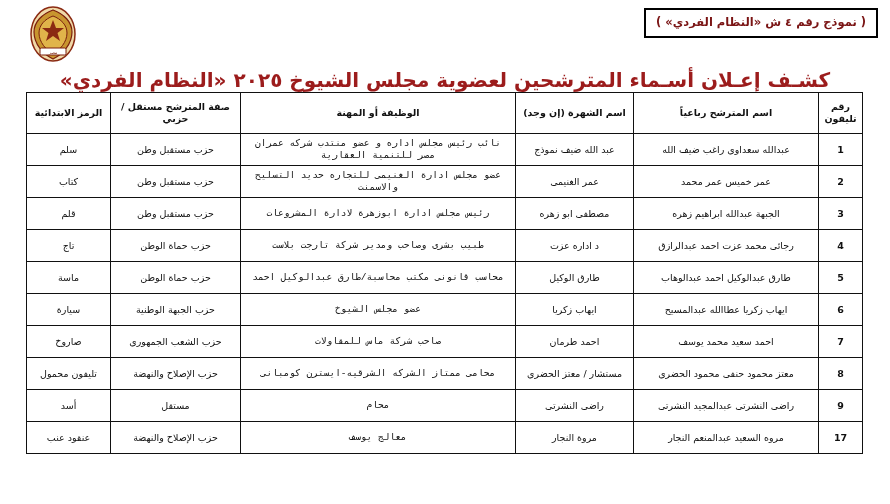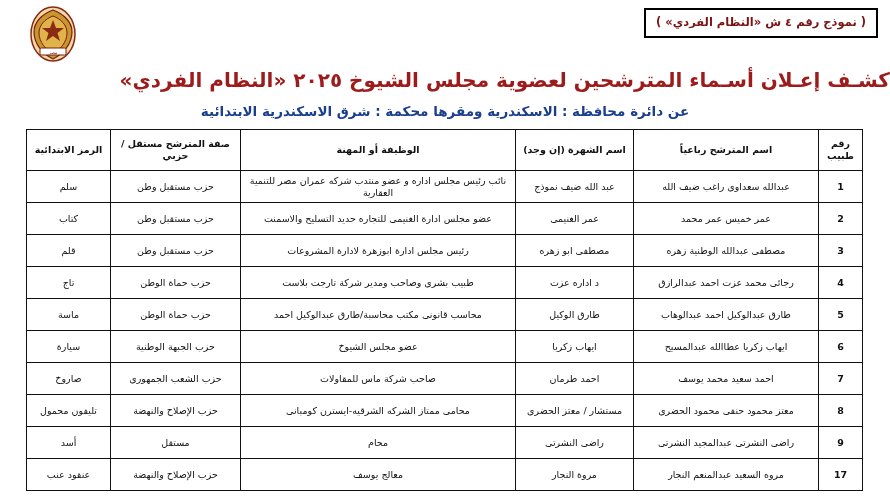--- a/index.html
+++ b/index.html
@@ -52,21 +52,21 @@
     position: absolute;
     top: 4px;
     left: 26px;
     width: 54px;
     height: 60px;
   }
   .emblem svg { display:block; }
 
   
   .title-main {
-    text-align: right;
+    text-align: center;
     font-size: 20px;
     font-weight: bold;
     color: #9c1c1c;
     margin-top: 6px;
     letter-spacing: 0;
   }
   .title-sub {
     text-align: center;
     font-size: 13.5px;
     font-weight: bold;
@@ -108,21 +108,21 @@
   
   col.c-num    { width: 44px; }
   col.c-name   { width: 185px; }
   col.c-fame   { width: 118px; }
   col.c-job    { width: 275px; }
   col.c-party  { width: 130px; }
   col.c-symbol { width: 84px; }
 
   td.num { font-weight: bold; font-size: 10.5px; }
   td.name { font-size: 9.5px; }
-  td.job { font-size: 9px; }
+  td.job { font-size: 9px; font-family: Liberation Mono, monospace; }
 </style>
 </head>
 <body>
 
 <div class="page">
 
   <div class="header-row">
 
     <div class="stamp-box">
       <div class="stamp-line">( نموذج رقم ٤ ش «النظام الفردي» )</div>
@@ -134,35 +134,34 @@
         <path d="M27 6 C16 10 8 18 8 28 C8 40 17 50 27 55 C37 50 46 40 46 28 C46 18 38 10 27 6 Z" fill="#c8952f" stroke="#7a1f0d" stroke-width="1.2"></path>
         <path d="M27 12 C19 15 13 21 13 29 C13 38 20 46 27 50 C34 46 41 38 41 29 C41 21 35 15 27 12 Z" fill="#e0b44a" stroke="#7a1f0d" stroke-width="1"></path>
         <path d="M27 16 L30 24 L38 24 L31.5 29 L34 37 L27 32 L20 37 L22.5 29 L16 24 L24 24 Z" fill="#8a2a12"></path>
         <rect x="14" y="44" width="26" height="7" rx="1.5" fill="#fff" stroke="#7a1f0d" stroke-width="1"></rect>
         <text x="27" y="49.8" font-size="4.4" text-anchor="middle" fill="#7a1f0d" font-family="DejaVu Sans, sans-serif">مصر</text>
       </svg>
     </div>
   </div>
 
   <div class="title-main">كشـف إعـلان أسـماء المترشحين لعضوية مجلس الشيوخ ٢٠٢٥ «النظام الفردي»</div>
-  <div class="title-sub">عن دائرة محافظة :   الاسكندرية   ومقرها محكمة :   شرق الاسكندرية   الابتدائية</div>
 
   <div class="table-wrap">
     <table class="cands">
       <colgroup>
         <col class="c-num">
         <col class="c-name">
         <col class="c-fame">
         <col class="c-job">
         <col class="c-party">
         <col class="c-symbol">
       </colgroup>
       <thead>
         <tr>
-          <th>رقم طبيب</th>
+          <th>رقم تليفون</th>
           <th>اسم المترشح رباعياً</th>
           <th>اسم الشهرة (إن وجد)</th>
           <th>الوظيفة أو المهنة</th>
           <th>صفة المترشح مستقل / حزبي</th>
           <th>الرمز الابتدائية</th>
         </tr>
       </thead>
       <tbody>
         <tr>
           <td class="num">1</td>
@@ -175,21 +174,21 @@
         <tr>
           <td class="num">2</td>
           <td class="name">عمر خميس عمر محمد</td>
           <td>عمر الغنيمى</td>
           <td class="job">عضو مجلس ادارة الغنيمى للتجاره حديد التسليح والاسمنت</td>
           <td>حزب مستقبل وطن</td>
           <td>كتاب</td>
         </tr>
         <tr>
           <td class="num">3</td>
-          <td class="name">مصطفى عبدالله الوطنية زهره</td>
+          <td class="name">الجبهة عبدالله ابراهيم زهره</td>
           <td>مصطفى ابو زهره</td>
           <td class="job">رئيس مجلس ادارة ابوزهرة لادارة المشروعات</td>
           <td>حزب مستقبل وطن</td>
           <td>قلم</td>
         </tr>
         <tr>
           <td class="num">4</td>
           <td class="name">رجائى محمد عزت احمد عبدالرازق</td>
           <td>د اداره عزت</td>
           <td class="job">طبيب بشرى وصاحب ومدير شركة تارجت بلاست</td>

